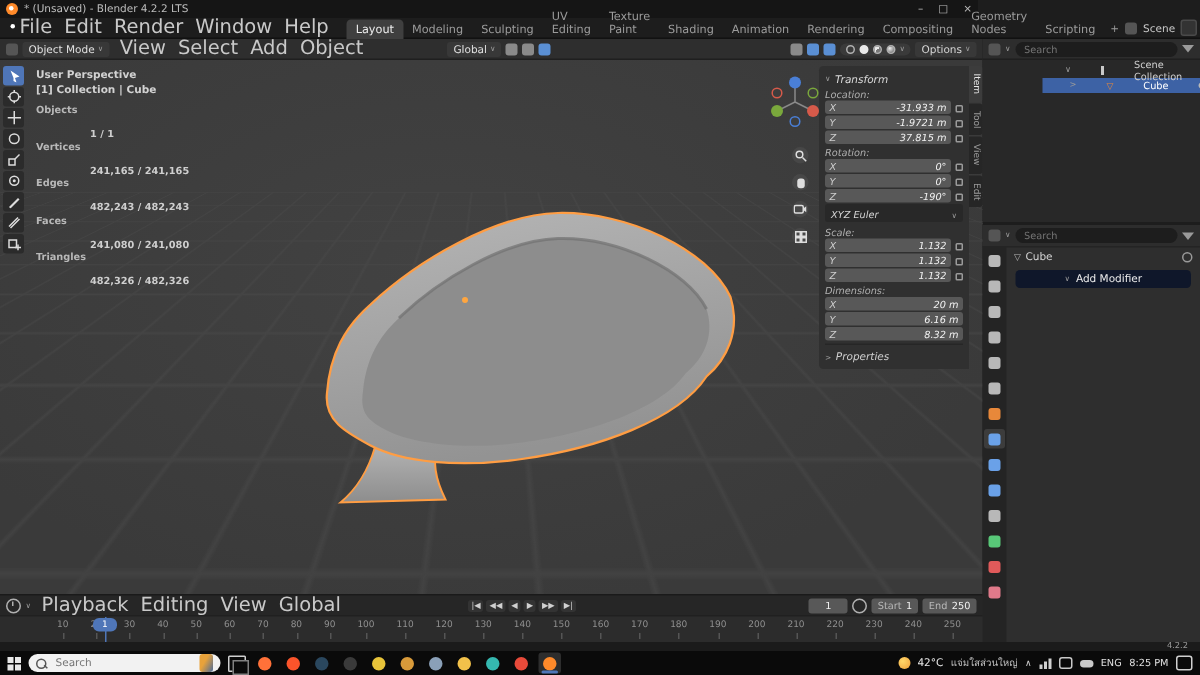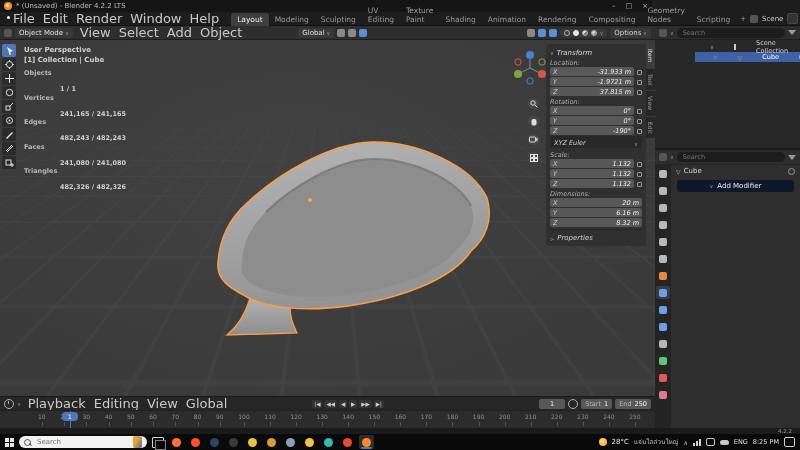--- a/index.html
+++ b/index.html
@@ -722,21 +722,21 @@
       <span class="tapp">
           <span class="tdot" style="background: rgb(232, 74, 58);"></span>
         </span>
 
       <span class="tapp active">
           <span class="tdot" style="background: rgb(255, 138, 42);"></span>
         </span>
     </span>
     <span class="tray">
       <span class="sun"></span>
-      <span class="wtemp">28°C</span>
+      <span class="wtemp">42°C</span>
       <span class="wdesc">แจ่มใสส่วนใหญ่</span>
       <span class="chev-up">∧</span>
       <span class="sigbars">
           <i style="height:3px;"></i>
           <i style="height:5px;"></i>
           <i style="height:7px;"></i>
         </span>
       <span class="trayic"></span>
       <span class="cloudic"></span>
       <span class="lang">ENG</span>

